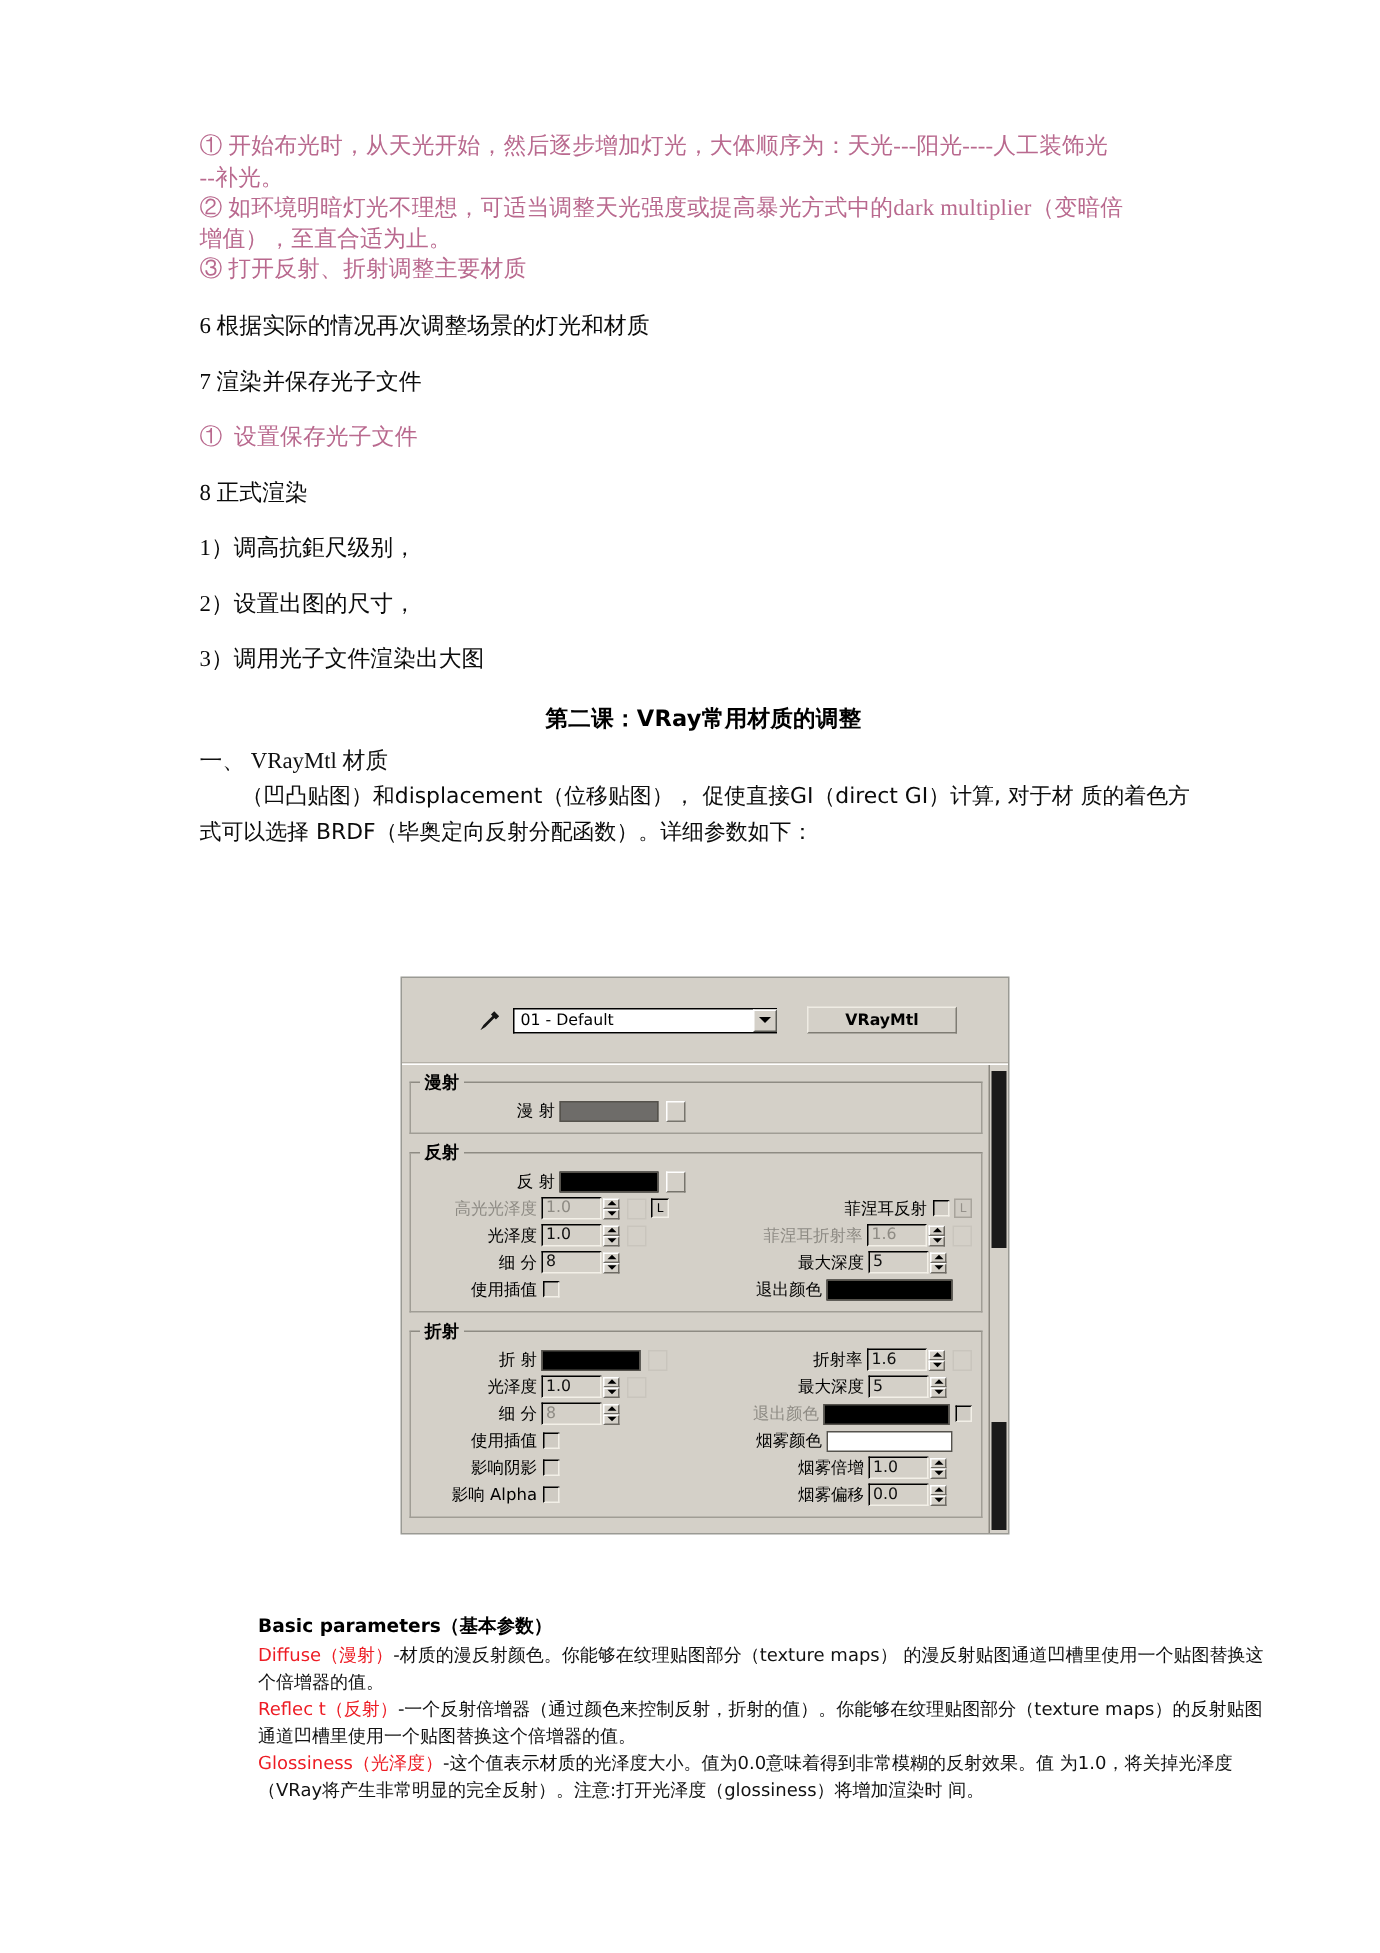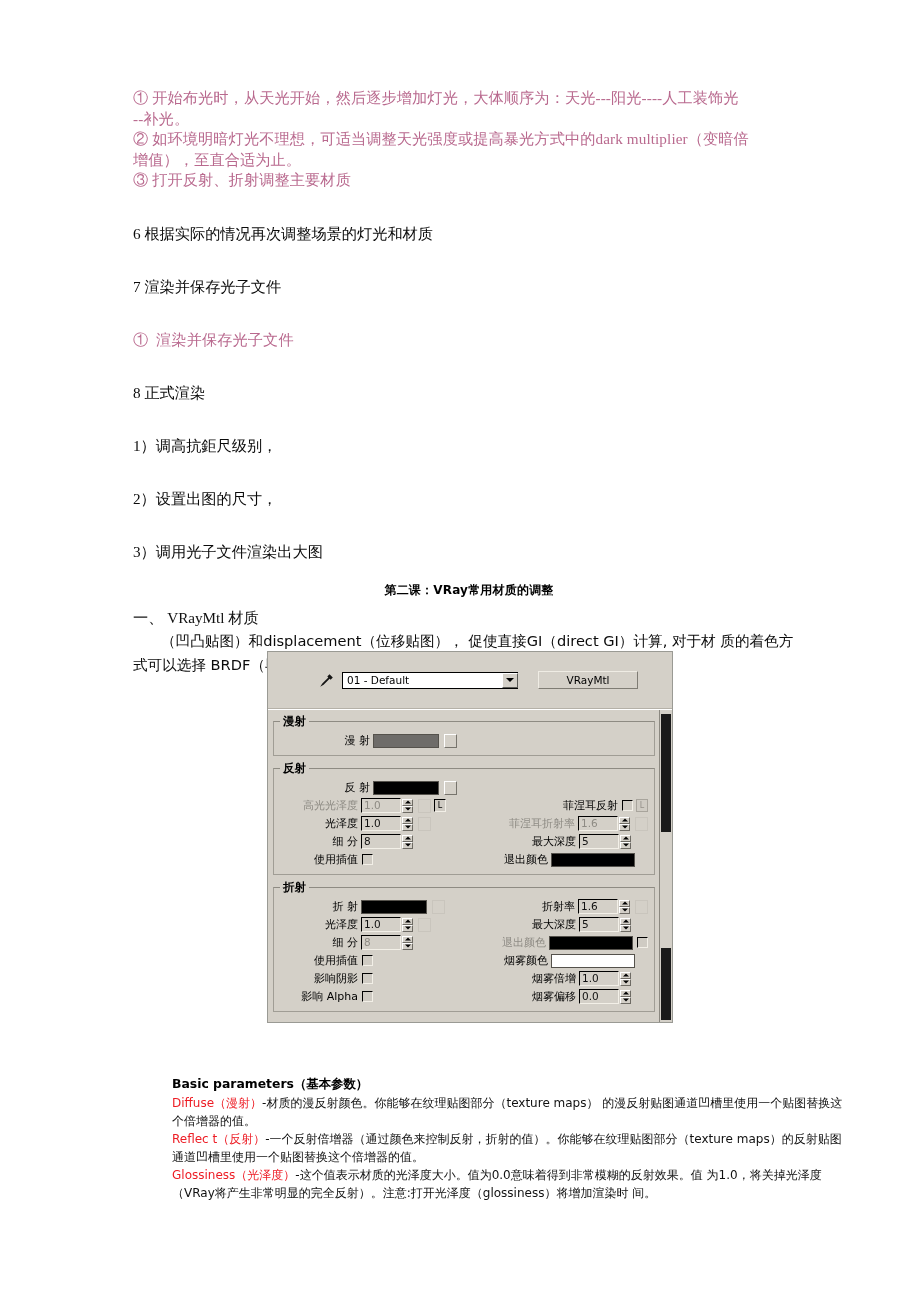--- a/index.html
+++ b/index.html
@@ -30,34 +30,34 @@
   }
 
   
   .ln {
     font-size: 15.2px;
     line-height: 20.5px;
     letter-spacing: 0.1px;
     white-space: pre-wrap;
   }
   .mauve { color: #b9698e; }
-  .spaced { margin-top: 33px; }
+  .spaced { margin-top: 17px; }
 
   .num-line {
     font-size: 15.2px;
     line-height: 20px;
     color: #0a0a0a;
   }
 
   
   .course-title {
     text-align: center;
     font-family: "DejaVu Sans", "Liberation Sans", sans-serif;
     font-weight: bold;
-    font-size: 12px;
+    font-size: 15px;
     letter-spacing: 0.2px;
     margin-top: 20px;
     color: #000;
   }
 
   .subhead {
     font-size: 15.2px;
     line-height: 21px;
     margin-top: 8px;
     color: #101010;
@@ -132,21 +132,21 @@
     width: 0; height: 0;
     border-left: 4px solid transparent;
     border-right: 4px solid transparent;
     border-top: 4px solid #000;
   }
   .mtl-type {
     margin-left: 20px;
     width: 100px;
     text-align: center;
     font-size: 10.5px;
-    font-weight: 400;
+    font-weight: 700;
     padding: 2px 0;
     background: #d4d0c8;
     border: 1px solid #efece4;
     border-right-color: #7f7c74;
     border-bottom-color: #7f7c74;
     box-sizing: border-box;
   }
 
   .mtl-body {
     position: relative;
@@ -341,21 +341,21 @@
 
     <div class="ln mauve">① 开始布光时，从天光开始，然后逐步增加灯光，大体顺序为：天光---阳光----人工装饰光
 --补光。</div>
     <div class="ln mauve">② 如环境明暗灯光不理想，可适当调整天光强度或提高暴光方式中的dark multiplier（变暗倍
 增值），至直合适为止。</div>
     <div class="ln mauve">③ 打开反射、折射调整主要材质</div>
 
     <div class="num-line spaced">6  根据实际的情况再次调整场景的灯光和材质</div>
     <div class="num-line spaced">7  渲染并保存光子文件</div>
 
-    <div class="ln mauve spaced">①  渲染并保存光子文件</div>
+    <div class="ln mauve spaced">①  设置保存光子文件</div>
 
     <div class="num-line spaced">8  正式渲染</div>
     <div class="num-line spaced">1）调高抗鉅尺级别，</div>
     <div class="num-line spaced">2）设置出图的尺寸，</div>
     <div class="num-line spaced">3）调用光子文件渲染出大图</div>
 
     <div class="course-title">第二课：VRay常用材质的调整</div>
 
     <div class="subhead">一、  VRayMtl 材质</div>
 

